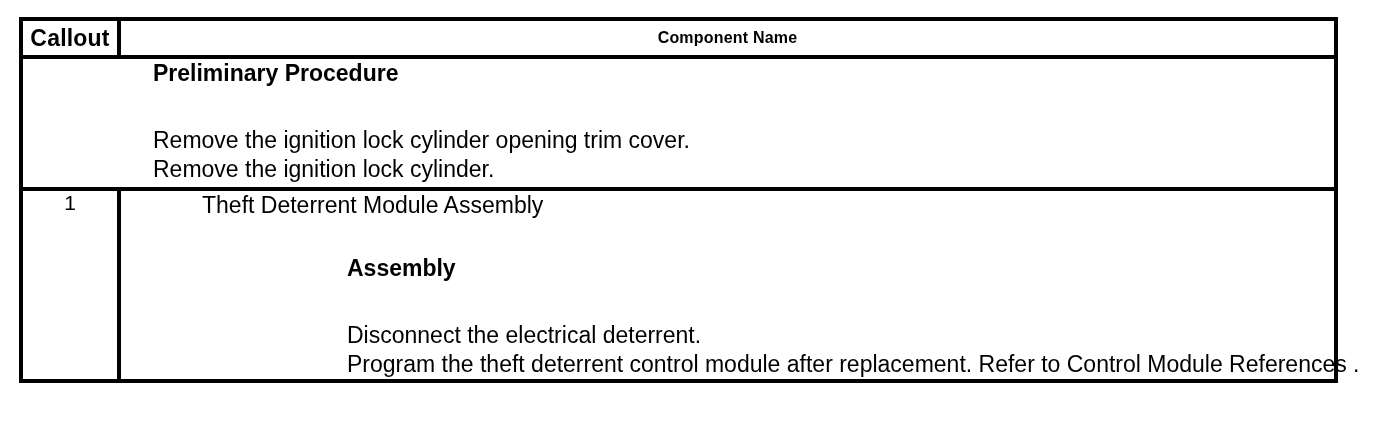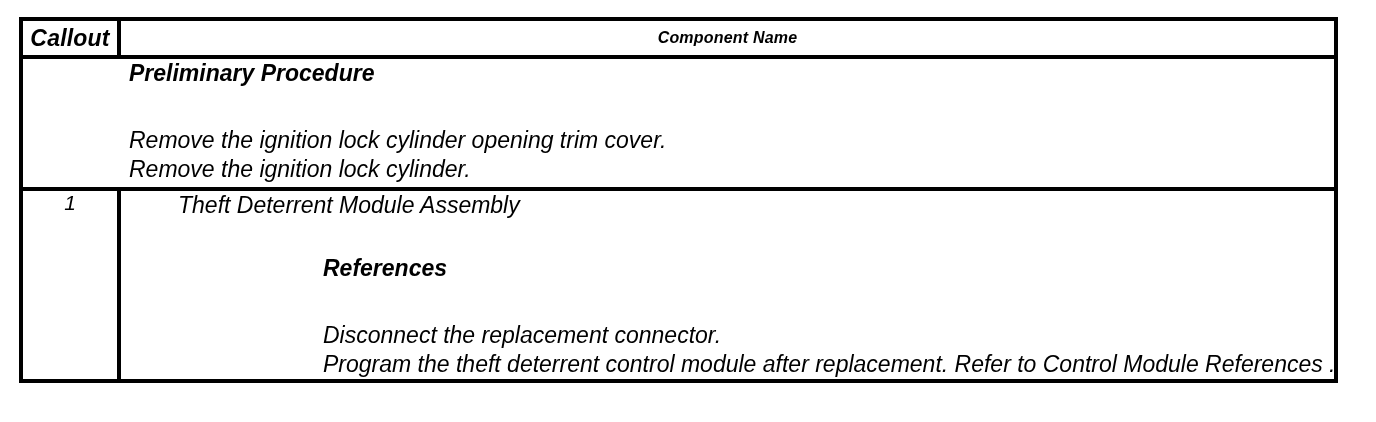--- a/index.html
+++ b/index.html
@@ -32,21 +32,20 @@
     table-layout: fixed;
     background: #ffffff;
   }
 
   .service-table td,
   .service-table th {
     border: 4px solid #000000;
     padding: 0;
     vertical-align: top;
     background: #ffffff;
-    font-style: italic;
   }
 
   col.callout-col { width: 98px; }
   col.name-col    { width: 1217px; }
 
   
   .hdr-callout {
     height: 34px;
     text-align: center;
     vertical-align: middle;
@@ -90,21 +89,21 @@
   }
   .txt.bold { font-weight: bold; }
 
   .pad-l1 { padding-left: 106px; }  
   .pad-l2 { padding-left: 57px; }
   .pad-l3 { padding-left: 202px; }  
 
   .gap-lg { height: 38px; }
   .gap-md { height: 34px; }
 
-  .block { display: block; }
+  .block { display: block; margin-left: 24px; }
 </style>
 </head>
 <body>
 
 <div class="page">
 
   <table class="service-table">
     <colgroup>
       <col class="callout-col">
       <col class="name-col">
@@ -126,23 +125,23 @@
           <span class="txt block pad-l1">Remove the ignition lock cylinder opening trim cover.</span>
           <span class="txt block pad-l1">Remove the ignition lock cylinder.</span>
         </td>
       </tr>
 
       <tr>
         <td class="row-item-callout">1</td>
         <td class="row-item-cell">
           <span class="txt block pad-l2">Theft Deterrent Module Assembly</span>
           <div class="gap-md"></div>
-          <span class="txt bold block pad-l3">References</span>
+          <span class="txt bold block pad-l3">Assembly</span>
           <div class="gap-lg"></div>
-          <span class="txt block pad-l3">Disconnect the replacement connector.</span>
+          <span class="txt block pad-l3">Disconnect the electrical deterrent.</span>
           <span class="txt block pad-l3">Program the theft deterrent control module after replacement. Refer to Control Module References .</span>
         </td>
       </tr>
 
     </tbody>
   </table>
 
 </div>
 
 </body></html>

